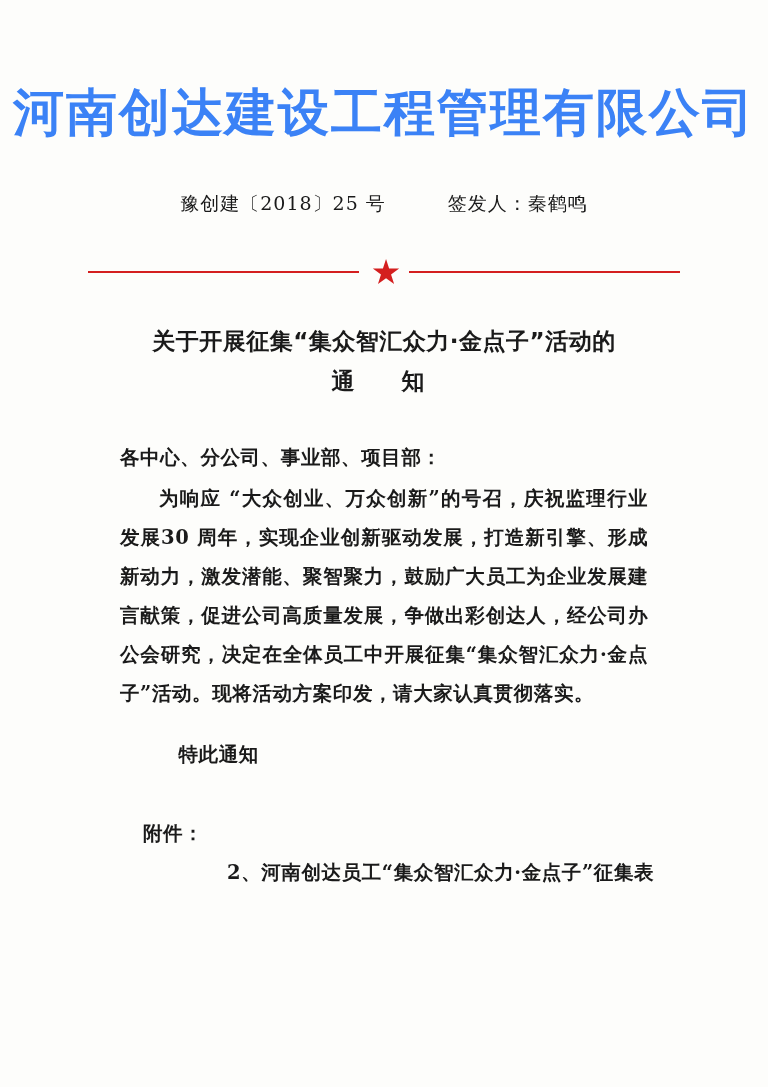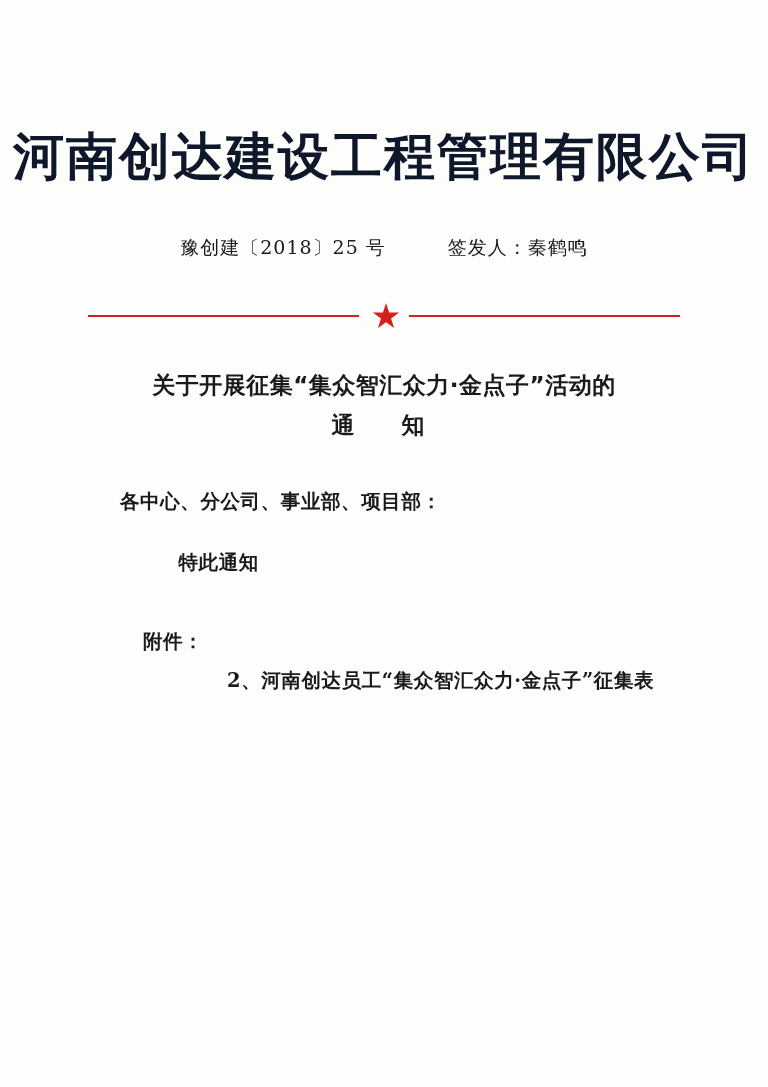--- a/index.html
+++ b/index.html
@@ -25,24 +25,23 @@
   
   .letterhead {
     text-align: center;
     padding-top: 82px;
   }
   .letterhead-title {
     font-family: "DejaVu Sans", "Liberation Sans", sans-serif;
     font-weight: bold;
     font-size: 51px;
     letter-spacing: 2px;
-    color: #0f172a;
+    color: #3b82f6;
     line-height: 1.2;
     white-space: nowrap;
-    margin-top: 44px;
   }
 
   
   .docnum-row {
     margin-top: 48px;
     display: flex;
     justify-content: center;
     align-items: baseline;
     font-size: 19px;
     letter-spacing: 1px;
@@ -165,20 +164,21 @@
     <div class="rule-line"></div>
   </div>
 
   <div class="doc-title">
     <div>关于开展征集“集众智汇众力·金点子”活动的</div>
     <div class="doc-title-line2">通　知</div>
   </div>
 
   <div class="body-block">
     <div class="salutation">各中心、分公司、事业部、项目部：</div>
+    <div class="para">为响应 “大众创业、万众创新”的号召，庆祝监理行业发展30 周年，实现企业创新驱动发展，打造新引擎、形成新动力，激发潜能、聚智聚力，鼓励广大员工为企业发展建言献策，促进公司高质量发展，争做出彩创达人，经公司办公会研究，决定在全体员工中开展征集“集众智汇众力·金点子”活动。现将活动方案印发，请大家认真贯彻落实。</div>
     <div class="closing">特此通知</div>
   </div>
 
   <div class="attachments">
     <div class="attach-first">
       <div class="attach-label">附件：</div>
       <div class="attach-items">
       </div>
     </div>
     <div class="attach-item-2">2、河南创达员工“集众智汇众力·金点子”征集表</div>

